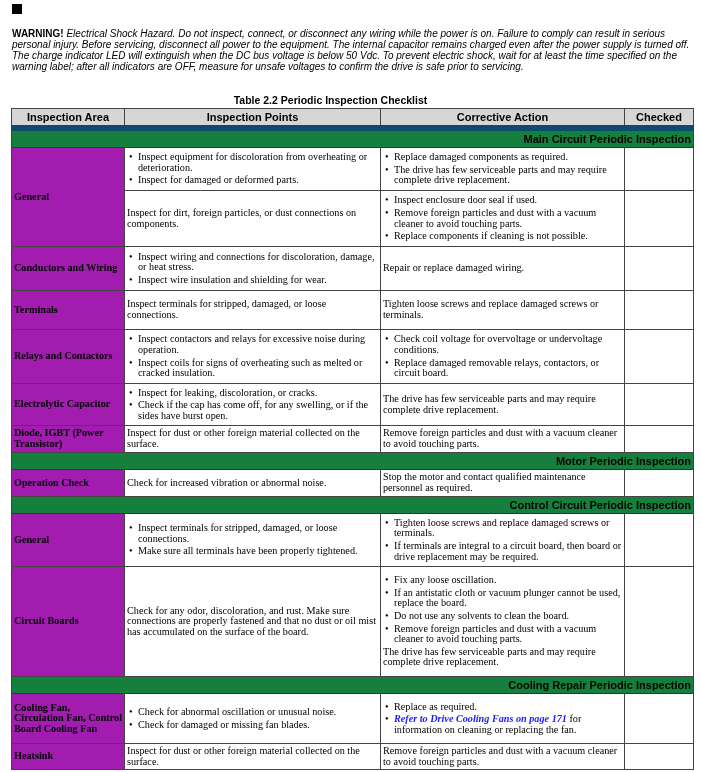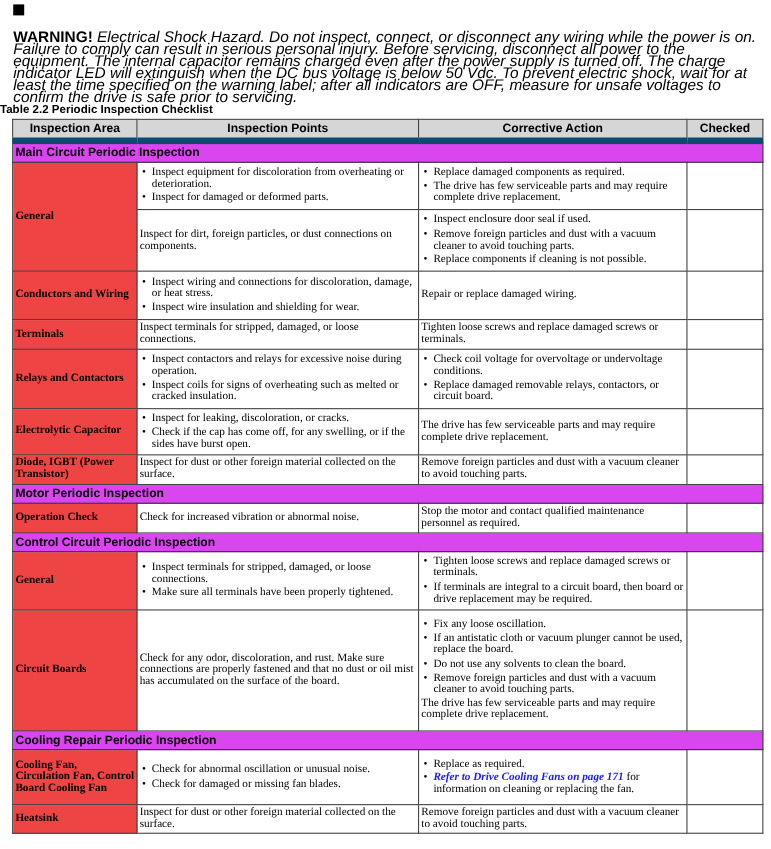--- a/index.html
+++ b/index.html
@@ -5,46 +5,46 @@
   html, body { margin: 0; padding: 0; background: #ffffff; }
   body { width: 701px; height: 772px; overflow: hidden; position: relative; color: #000; }
   .title {
     position: absolute; left: 12px; top: 4px;
     font-family: "Liberation Sans", sans-serif; font-weight: bold; font-size: 16px;
     display: flex; align-items: center; gap: 9px;
   }
   .title .sq { width: 10px; height: 10px; background: #000; display: inline-block; }
   .warning {
     position: absolute; left: 12px; top: 28px; width: 682px;
-    font-family: "Liberation Sans", sans-serif; font-size: 14px; line-height: 11px;
+    font-family: "Liberation Sans", sans-serif; font-size: 10px; line-height: 11px;
   }
   .warning b { font-weight: bold; font-style: normal; }
   .warning i { font-style: italic; }
   .caption {
-    position: absolute; left: 0; top: 94px; width: 661px; 
+    position: absolute; left: 0; top: 94px; width: 661px; text-align: center;
     font-family: "Liberation Sans", sans-serif; font-weight: bold; font-size: 10.5px;
   }
   table.chk {
     position: absolute; left: 11px; top: 108px; width: 682px;
     border-collapse: collapse; table-layout: fixed;
     font-family: "Liberation Serif", serif; font-size: 10.2px; line-height: 10.6px;
     border: 1.5px solid #333;
   }
   table.chk td, table.chk th { border: 1px solid #444; padding: 1px 2px; vertical-align: middle; }
   table.chk th {
     background: #d6d6d6; font-family: "Liberation Sans", sans-serif; font-weight: bold;
     font-size: 11px; height: 14px; padding: 1px 2px; text-align: center;
     border-bottom: 6px solid #0c4a6e;
   }
   tr.section td {
-    background: #d946ef; text-align: left; font-family: "Liberation Sans", sans-serif;
+    background: #15803d; text-align: right; font-family: "Liberation Sans", sans-serif;
     font-weight: bold; font-size: 11px; height: 14px; padding: 1px 2px;
     border-top: 1.5px solid #333; border-bottom: 1.5px solid #333;
   }
-  td.area { background: #ef4444; font-weight: bold; }
+  td.area { background: #a21caf; font-weight: bold; }
   td.checked { background: #fff; }
   ul.b { margin: 0; padding: 0; list-style: none; }
   ul.b li { position: relative; padding-left: 11px; margin: 2px 0; }
   ul.b li::before { content: "\2022"; position: absolute; left: 2px; top: 0; }
   .link { color: #1a1aff; font-style: italic; font-weight: bold; }
   .plain { margin: 2px 0; }
 </style>
 </head>
 <body>
 
@@ -108,21 +108,21 @@
     <td class="area">Conductors and Wiring</td>
     <td>
       <ul class="b">
         <li>Inspect wiring and connections for discoloration, damage, or heat stress.</li>
         <li>Inspect wire insulation and shielding for wear.</li>
       </ul>
     </td>
     <td>Repair or replace damaged wiring.</td>
     <td class="checked"></td>
   </tr>
-  <tr style="height:27px">
+  <tr style="height:39px">
     <td class="area">Terminals</td>
     <td>Inspect terminals for stripped, damaged, or loose connections.</td>
     <td>Tighten loose screws and replace damaged screws or terminals.</td>
     <td class="checked"></td>
   </tr>
   <tr style="height:54px">
     <td class="area">Relays and Contactors</td>
     <td>
       <ul class="b">
         <li>Inspect contactors and relays for excessive noise during operation.</li>

